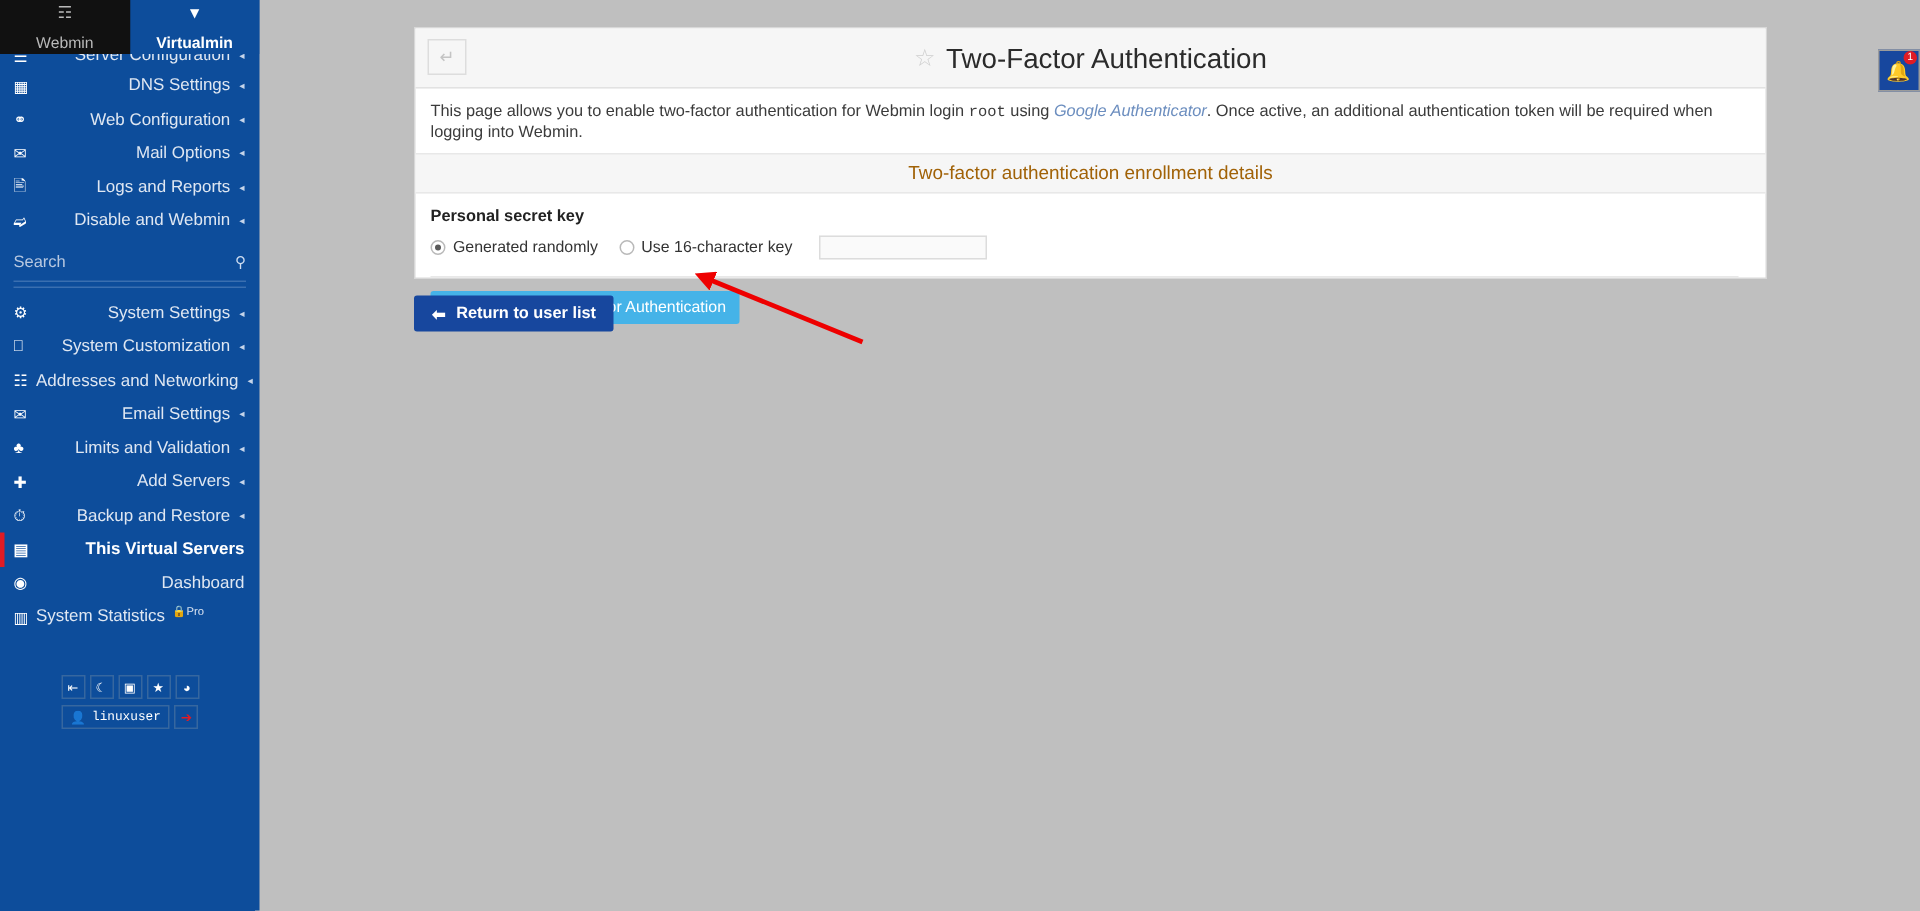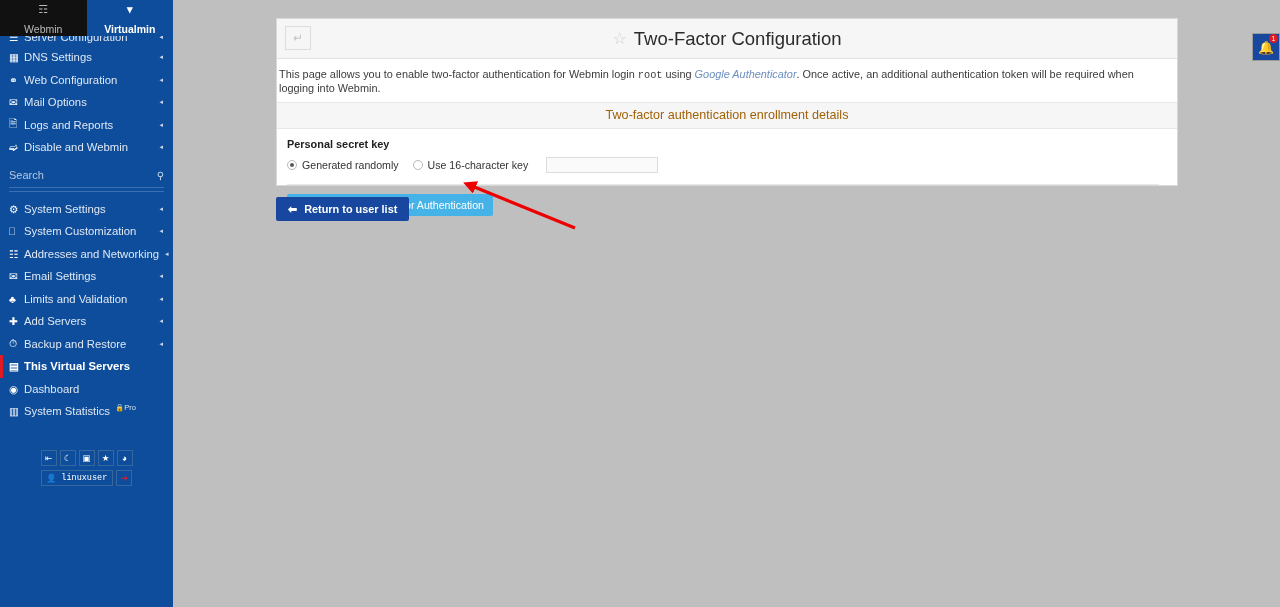--- a/index.html
+++ b/index.html
@@ -51,21 +51,21 @@
     white-space: nowrap;
     cursor: pointer;
     position: relative;
   }
   .nav-item .ni-ico {
     width: 15px; flex: 0 0 15px;
     font-size: 10.5px; color: #ffffff;
     text-align: left;
     display: inline-block;
   }
-  .nav-item .ni-lab { flex: 1 1 auto; }
+  .nav-item .ni-lab { flex: 1 1 auto; text-align: right; }
   .nav-item .ni-arrow {
     font-size: 7px; color: #c6d5ea; margin-left: 6px;
   }
   .nav-item.selected {
     color: #ffffff; font-weight: bold;
   }
   .nav-item.selected::before {
     content: ""; position: absolute; left: 0; top: 0; bottom: 0;
     width: 3px; background: #e01b24;
   }
@@ -146,21 +146,21 @@
   .panel-title {
     width: 100%; text-align: center;
     font-size: 18.5px; color: #2b2b2b;
     font-weight: normal;
     display: flex; align-items: center; justify-content: center; gap: 7px;
   }
   .star-icon { color: #cfcfcf; font-size: 16px; }
 
   .panel-desc {
     font-size: 10.9px; color: #3b3b3b;
-    padding: 9px 10px 7px 2px;
+    padding: 9px 10px 7px 10px;
     line-height: 1.25;
   }
   .panel-desc .mono {
     font-family: "Liberation Mono", monospace;
     font-size: 10.3px;
   }
   .panel-desc a {
     color: #6c8ebf; font-style: italic; text-decoration: none;
   }
 
@@ -402,21 +402,21 @@
 </div>
 
 <div id="panel">
 
   <div class="panel-head">
     <div class="back-btn">
       <span>↵</span>
     </div>
     <div class="panel-title">
       <span class="star-icon">☆</span>
-      <span>Two-Factor Configuration</span>
+      <span>Two-Factor Authentication</span>
     </div>
   </div>
 
   <div class="panel-desc">
     <span>This page allows you to enable two-factor authentication for Webmin login </span><span class="mono">root</span><span> using </span><a href="#">Google Authenticator</a><span>. Once active, an additional authentication token will be required when logging into Webmin.</span>
   </div>
 
   <div class="sub-head">Two-factor authentication enrollment details</div>
 
   <div class="form-area">

